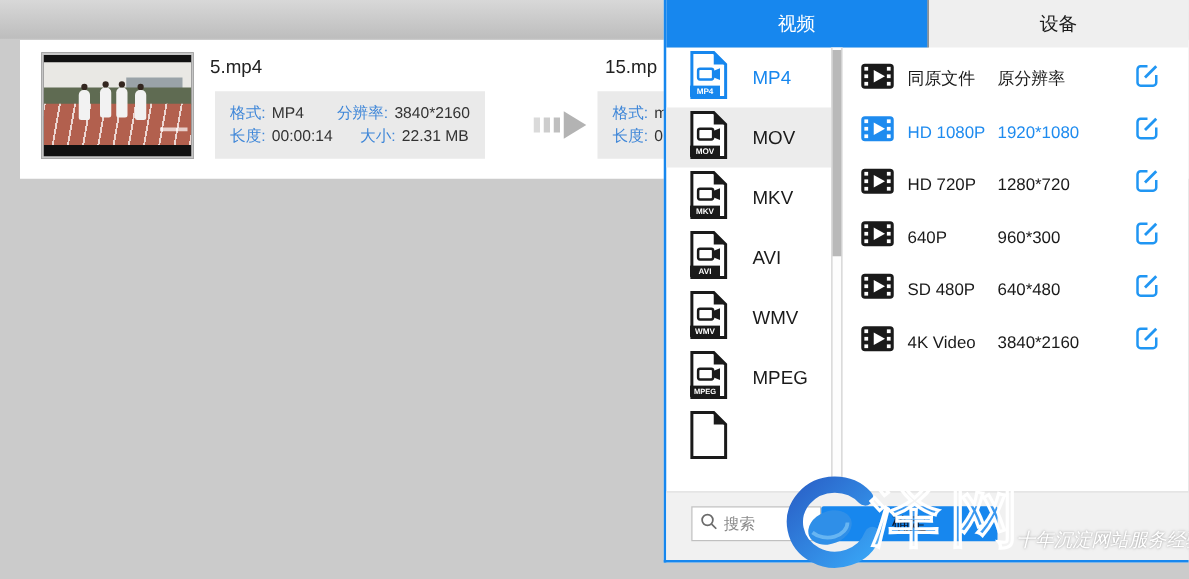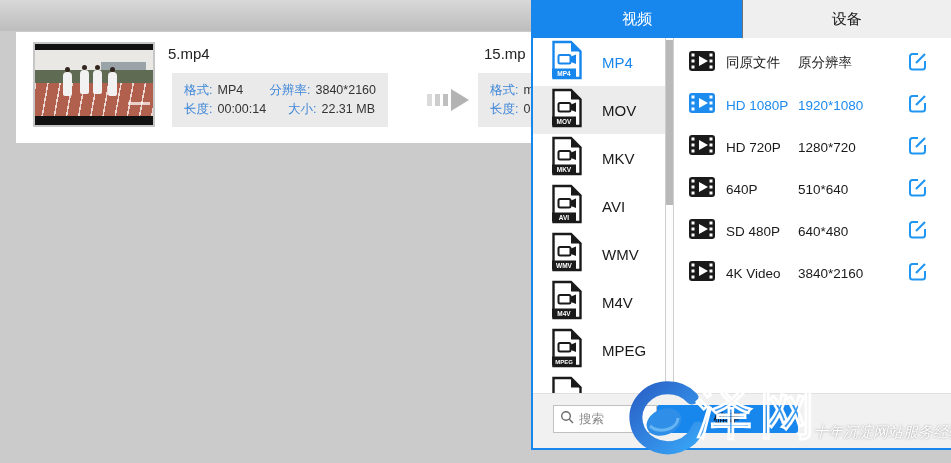--- a/index.html
+++ b/index.html
@@ -218,33 +218,20 @@
               <path d="M21 2 L30.5 11.5 H21 Z" fill="currentColor"></path>
               <rect x="8.5" y="15" width="12" height="8.5" rx="1.5" fill="none" stroke="currentColor" stroke-width="2"></rect>
               <path d="M21 16.5 L26 14.5 V24 L21 22 Z" fill="currentColor"></path>
               <rect x="2" y="28.5" width="24" height="9" fill="currentColor"></rect>
               <text x="14" y="35.5" font-size="6.5" font-weight="bold" fill="#fff" text-anchor="middle" font-family="Liberation Sans,DejaVu Sans,sans-serif">WMV</text>
             </svg>
           </span>
           <span class="fmt-label">WMV</span>
         </div>
 
-        <div class="format-item">
-          <span class="fmt-icon">
-            <svg width="34" height="40" viewBox="0 0 34 40">
-              <path d="M3.5 2 H21 L30.5 11.5 V38 H3.5 Z" fill="#fff" stroke="currentColor" stroke-width="2.4"></path>
-              <path d="M21 2 L30.5 11.5 H21 Z" fill="currentColor"></path>
-              <rect x="8.5" y="15" width="12" height="8.5" rx="1.5" fill="none" stroke="currentColor" stroke-width="2"></rect>
-              <path d="M21 16.5 L26 14.5 V24 L21 22 Z" fill="currentColor"></path>
-              <rect x="2" y="28.5" width="24" height="9" fill="currentColor"></rect>
-              <text x="14" y="35.5" font-size="6.5" font-weight="bold" fill="#fff" text-anchor="middle" font-family="Liberation Sans,DejaVu Sans,sans-serif">M4V</text>
-            </svg>
-          </span>
-          <span class="fmt-label">M4V</span>
-        </div>
 
         <div class="format-item">
           <span class="fmt-icon">
             <svg width="34" height="40" viewBox="0 0 34 40">
               <path d="M3.5 2 H21 L30.5 11.5 V38 H3.5 Z" fill="#fff" stroke="currentColor" stroke-width="2.4"></path>
               <path d="M21 2 L30.5 11.5 H21 Z" fill="currentColor"></path>
               <rect x="8.5" y="15" width="12" height="8.5" rx="1.5" fill="none" stroke="currentColor" stroke-width="2"></rect>
               <path d="M21 16.5 L26 14.5 V24 L21 22 Z" fill="currentColor"></path>
               <rect x="2" y="28.5" width="24" height="9" fill="currentColor"></rect>
               <text x="14" y="35.5" font-size="6" font-weight="bold" fill="#fff" text-anchor="middle" font-family="Liberation Sans,DejaVu Sans,sans-serif">MPEG</text>
@@ -347,21 +334,21 @@
             <rect x="3.5" y="4.5" width="3" height="3" fill="#fff"></rect>
               <rect x="3.5" y="10.5" width="3" height="3" fill="#fff"></rect>
               <rect x="3.5" y="16.5" width="3" height="3" fill="#fff"></rect>
             <rect x="21.5" y="4.5" width="3" height="3" fill="#fff"></rect>
               <rect x="21.5" y="10.5" width="3" height="3" fill="#fff"></rect>
               <rect x="21.5" y="16.5" width="3" height="3" fill="#fff"></rect>
             <path d="M11 7 L20 12 L11 17 Z" fill="#fff"></path>
           </svg>
         </span>
         <span class="q-label">640P</span>
-        <span class="q-res">510*640</span>
+        <span class="q-res">960*300</span>
         <span class="q-edit">
           <svg width="19" height="19" viewBox="0 0 19 19">
             <path d="M17 9 V15 a2.5 2.5 0 0 1 -2.5 2.5 H4.5 A2.5 2.5 0 0 1 2 15 V4.5 A2.5 2.5 0 0 1 4.5 2 H10" fill="none" stroke="#2096f3" stroke-width="2"></path>
             <path d="M8 11 L17 2" stroke="#2096f3" stroke-width="2.2"></path>
           </svg>
         </span>
       </div>
 
       <div class="quality-row">
         <span class="q-icon">

